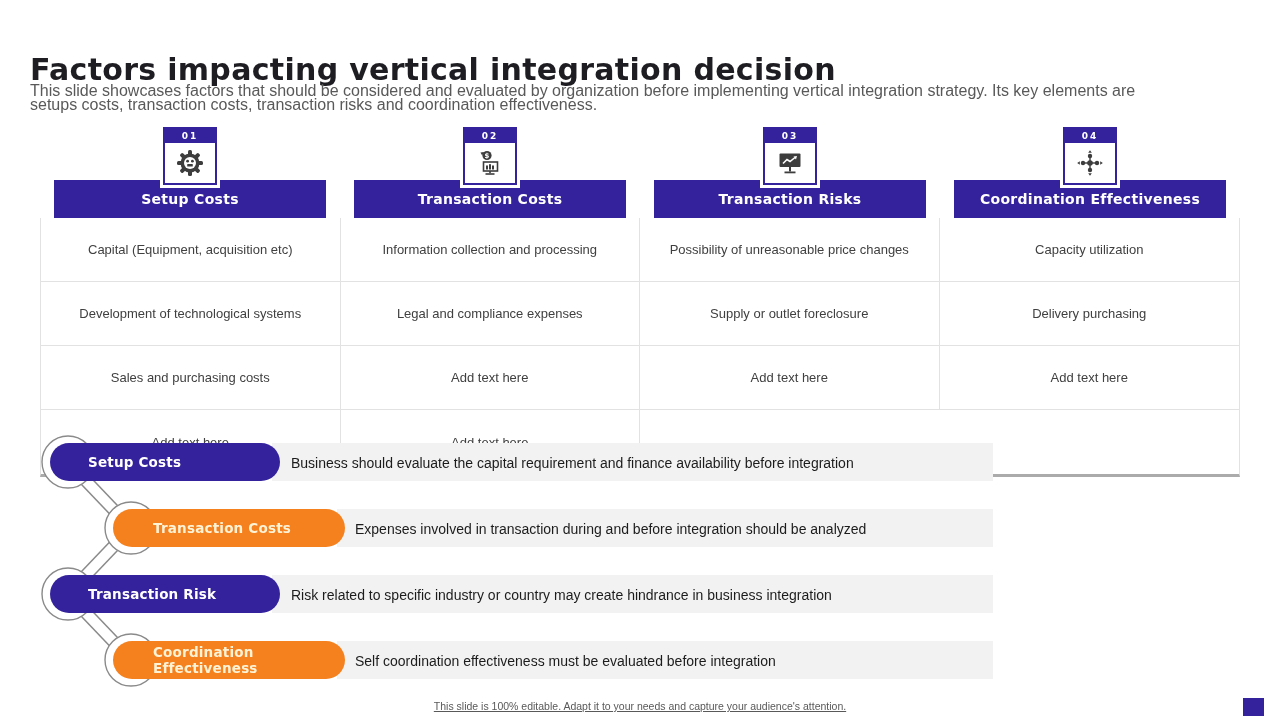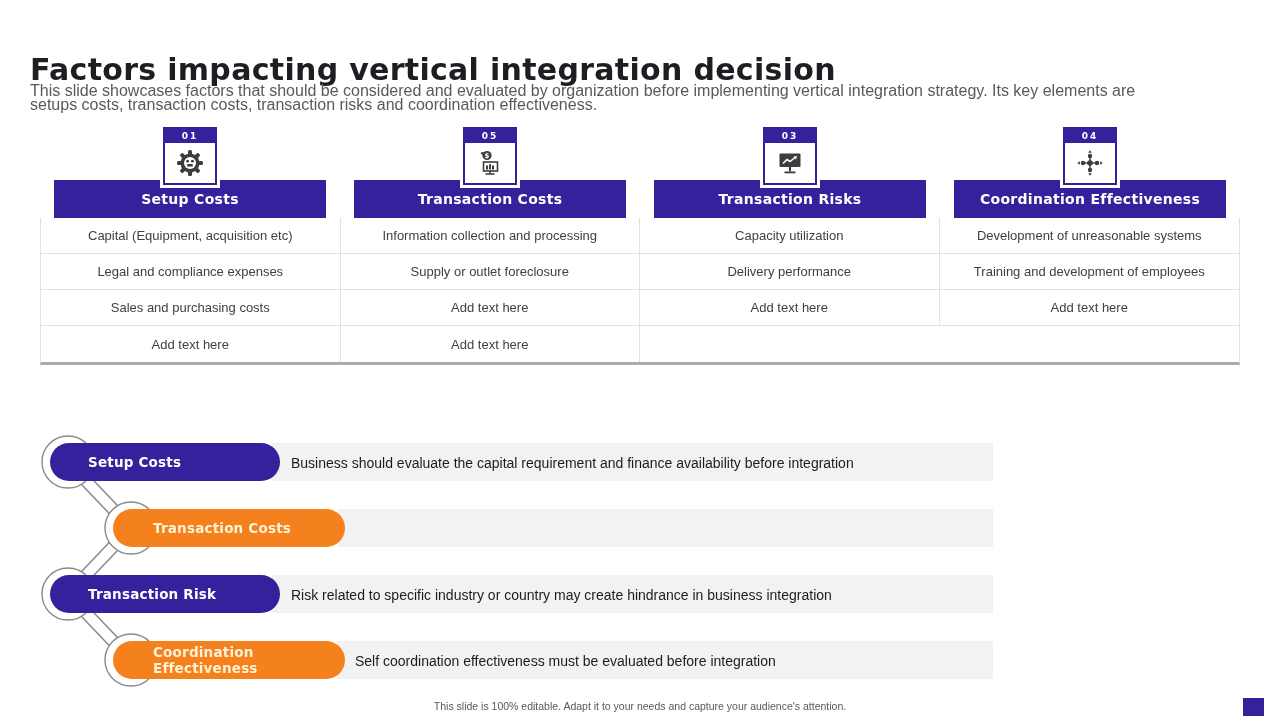--- a/index.html
+++ b/index.html
@@ -51,21 +51,21 @@
   .icon-area{flex:1;display:flex;align-items:center;justify-content:center;}
 
   
   .table{
     position:absolute;left:40px;top:218px;width:1200px;
     display:grid;grid-template-columns:repeat(4,1fr);
     border-left:1px solid var(--line-gray);border-right:1px solid var(--line-gray);
     border-bottom:3px solid #ABABAB;
   }
   .cell{
-    height:36px;display:flex;align-items:center;justify-content:center;
+    height:64px;display:flex;align-items:center;justify-content:center;
     font-size:13px;color:var(--cell);text-align:center;
     border-bottom:1px solid var(--line-gray);border-right:1px solid var(--line-gray);
     padding:16px 6px;
   }
   .cell:nth-child(4n){border-right:none;}
   .cell:nth-child(n+13){border-bottom:none;}
 
   
   .connector-layer{position:absolute;left:0;top:0;z-index:0;pointer-events:none;}
   .factor-row{position:absolute;left:0;width:993px;height:38px;}
@@ -82,21 +82,21 @@
     position:absolute;top:0;height:38px;border-radius:19px;z-index:3;
     display:flex;align-items:center;
     font-family:"DejaVu Sans",sans-serif;font-weight:700;font-size:13.5px;
     letter-spacing:.2px;
   }
   .factor-row.plain .pill{left:50px;width:230px;background:var(--purple);color:#fff;padding-left:38px;}
   .factor-row.indent .pill{left:113px;width:232px;background:var(--orange);color:#FFF3D6;padding-left:40px;}
 
   .footer-note{
     position:absolute;left:0;right:0;top:700px;text-align:center;
-    font-size:10.5px;color:var(--body);
+    font-size:10.5px;color:var(--body);text-decoration:underline;
   }
   .corner-square{position:absolute;left:1243px;top:698px;width:21px;height:18px;background:var(--purple);}
 
   .ic{display:block;}
 </style>
 </head>
 <body>
 
 <h1 class="slide-title">Factors impacting vertical integration decision</h1>
 <p class="slide-subtitle">This slide showcases factors that should be considered and evaluated by organization before implementing vertical integration strategy. Its key elements are setups costs, transaction costs, transaction risks and coordination effectiveness.</p>
@@ -131,21 +131,21 @@
         </svg>
       </div>
     </div>
   </div>
 
   <div class="col">
     <div class="banner">
       <span>Transaction Costs</span>
     </div>
     <div class="icon-box">
-      <div class="num-badge">05</div>
+      <div class="num-badge">02</div>
       <div class="icon-area">
         <svg class="ic" width="30" height="30" viewBox="0 0 30 30">
           <g fill="none" stroke="#3d3d3d" stroke-width="1.6">
             <rect x="8.5" y="14" width="14" height="9"></rect>
           </g>
           <g fill="#3d3d3d">
             <circle cx="12" cy="7.5" r="4.6"></circle>
             <path d="M5.5 4.5 L9 4 L7.2 7.5 Z"></path>
             <rect x="11" y="17.5" width="2" height="4"></rect>
             <rect x="14" y="16.2" width="2" height="5.3"></rect>
@@ -204,28 +204,28 @@
           </g>
         </svg>
       </div>
     </div>
   </div>
 </div>
 
 <div class="table">
   <div class="cell">Capital (Equipment, acquisition etc)</div>
   <div class="cell">Information collection and processing</div>
+  <div class="cell">Possibility of unreasonable price changes</div>
   <div class="cell">Capacity utilization</div>
 
-  <div class="cell">Development of unreasonable systems</div>
+  <div class="cell">Development of technological systems</div>
   <div class="cell">Legal and compliance expenses</div>
   <div class="cell">Supply or outlet foreclosure</div>
-  <div class="cell">Delivery performance</div>
-
-  <div class="cell">Training and development of employees</div>
+  <div class="cell">Delivery purchasing</div>
+
   <div class="cell">Sales and purchasing costs</div>
   <div class="cell">Add text here</div>
 
   <div class="cell">Add text here</div>
   <div class="cell">Add text here</div>
   <div class="cell">Add text here</div>
   <div class="cell">Add text here</div>
 </div>
 
 <svg class="connector-layer" width="1280" height="720" viewBox="0 0 1280 720">
@@ -247,20 +247,21 @@
     <span>Setup Costs</span>
   </div>
   <div class="desc-text">Business should evaluate the capital requirement and finance availability  before integration</div>
 </div>
 
 <div class="factor-row indent" style="top:509px">
   <div class="desc-bar"></div>
   <div class="pill">
     <span>Transaction Costs</span>
   </div>
+  <div class="desc-text">Expenses involved  in transaction during and before integration  should be analyzed</div>
 </div>
 
 <div class="factor-row plain" style="top:575px">
   <div class="desc-bar"></div>
   <div class="pill">
     <span>Transaction Risk</span>
   </div>
   <div class="desc-text">Risk related to  specific industry or country may create hindrance  in business integration</div>
 </div>
 

